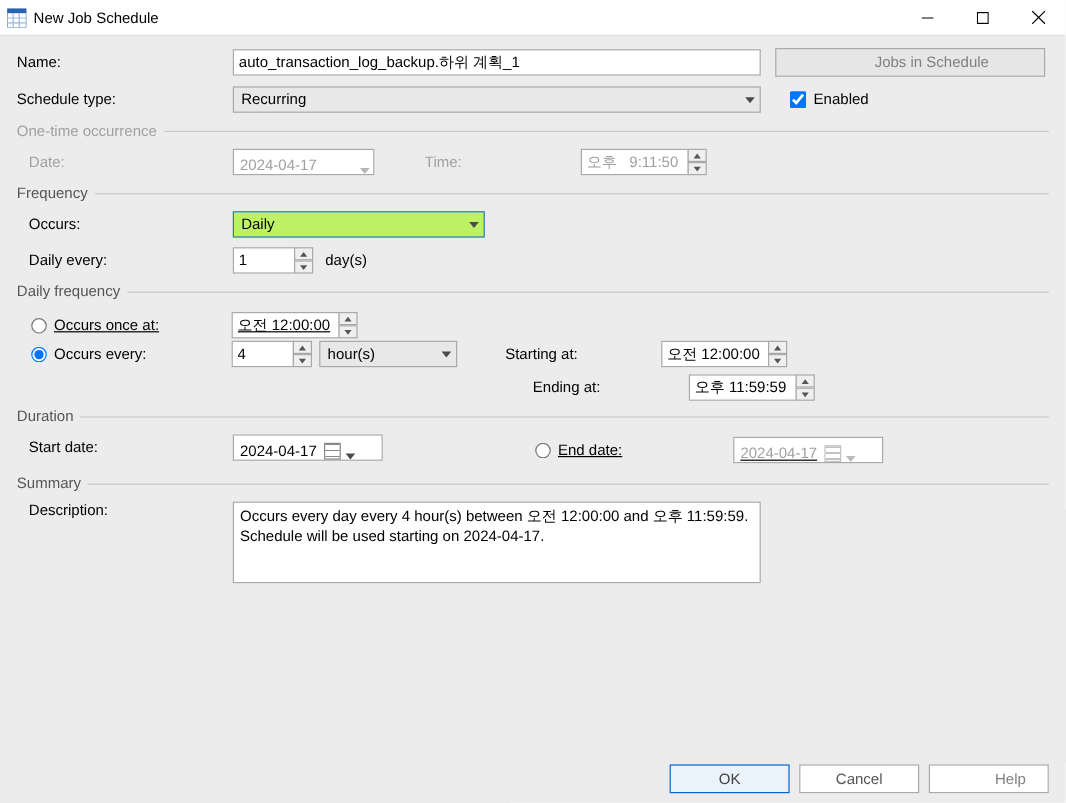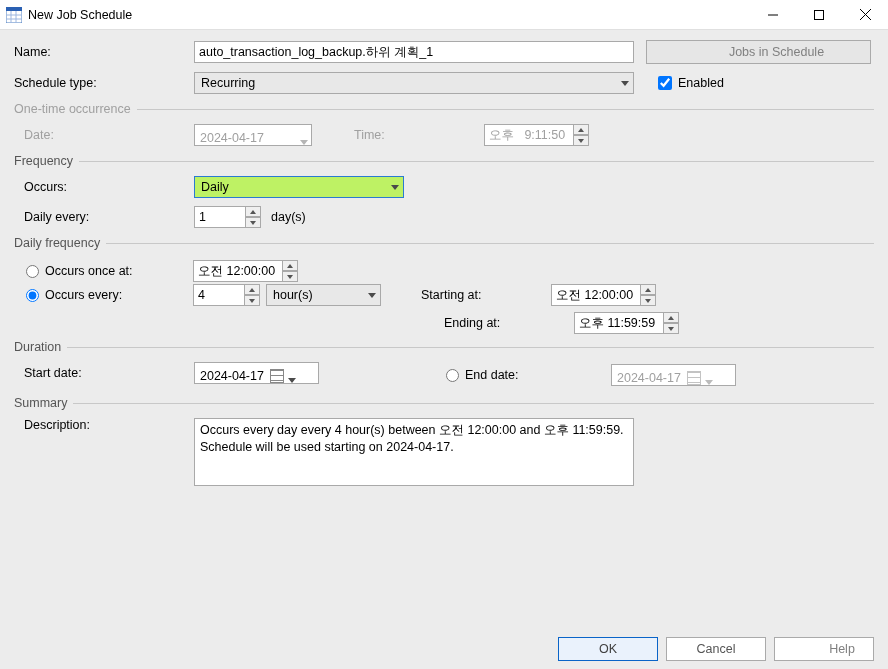--- a/index.html
+++ b/index.html
@@ -85,21 +85,21 @@
   .disabled-text{ color:#a0a0a0;}
   .date-combo{
     display:flex; align-items:flex-end; height:22px; border:1px solid #a9a9a9; background:#fff; padding:0 3px 0 5px;
   }
   .date-combo.dim{ color:#a0a0a0; background:#fff;}
   .date-combo .cal-icon{width:14px;height:14px;border:1px solid #888;margin-left:6px;background:
     repeating-linear-gradient(to bottom,#888 0 1px,transparent 1px 5px);}
   .two-col{ display:flex; }
   .two-col .left{ width:430px; }
   .two-col .right{  }
-  .radio-row{ display:flex; align-items:center; height:26px; padding-left:10px;}
+  .radio-row{ display:flex; align-items:center; height:26px; padding-left:10px;text-decoration:underline;}
   textarea.desc{
     width:440px; height:68px; resize:none; overflow-y:scroll;
     border:1px solid #a9a9a9; font:inherit; padding:3px 5px; line-height:1.35;
   }
   .bottom-btns{
     position:absolute; right:14px; bottom:8px; display:flex; gap:8px;
   }
   .bottom-btns .btn{ width:100px; height:24px; background:#ffffff;}
   .bottom-btns .btn.primary{ border:1px solid #0a64c8; background:#eaf2fc; color:#404040;margin-left:17px;}
   .mid-lbl{ width:130px;}

